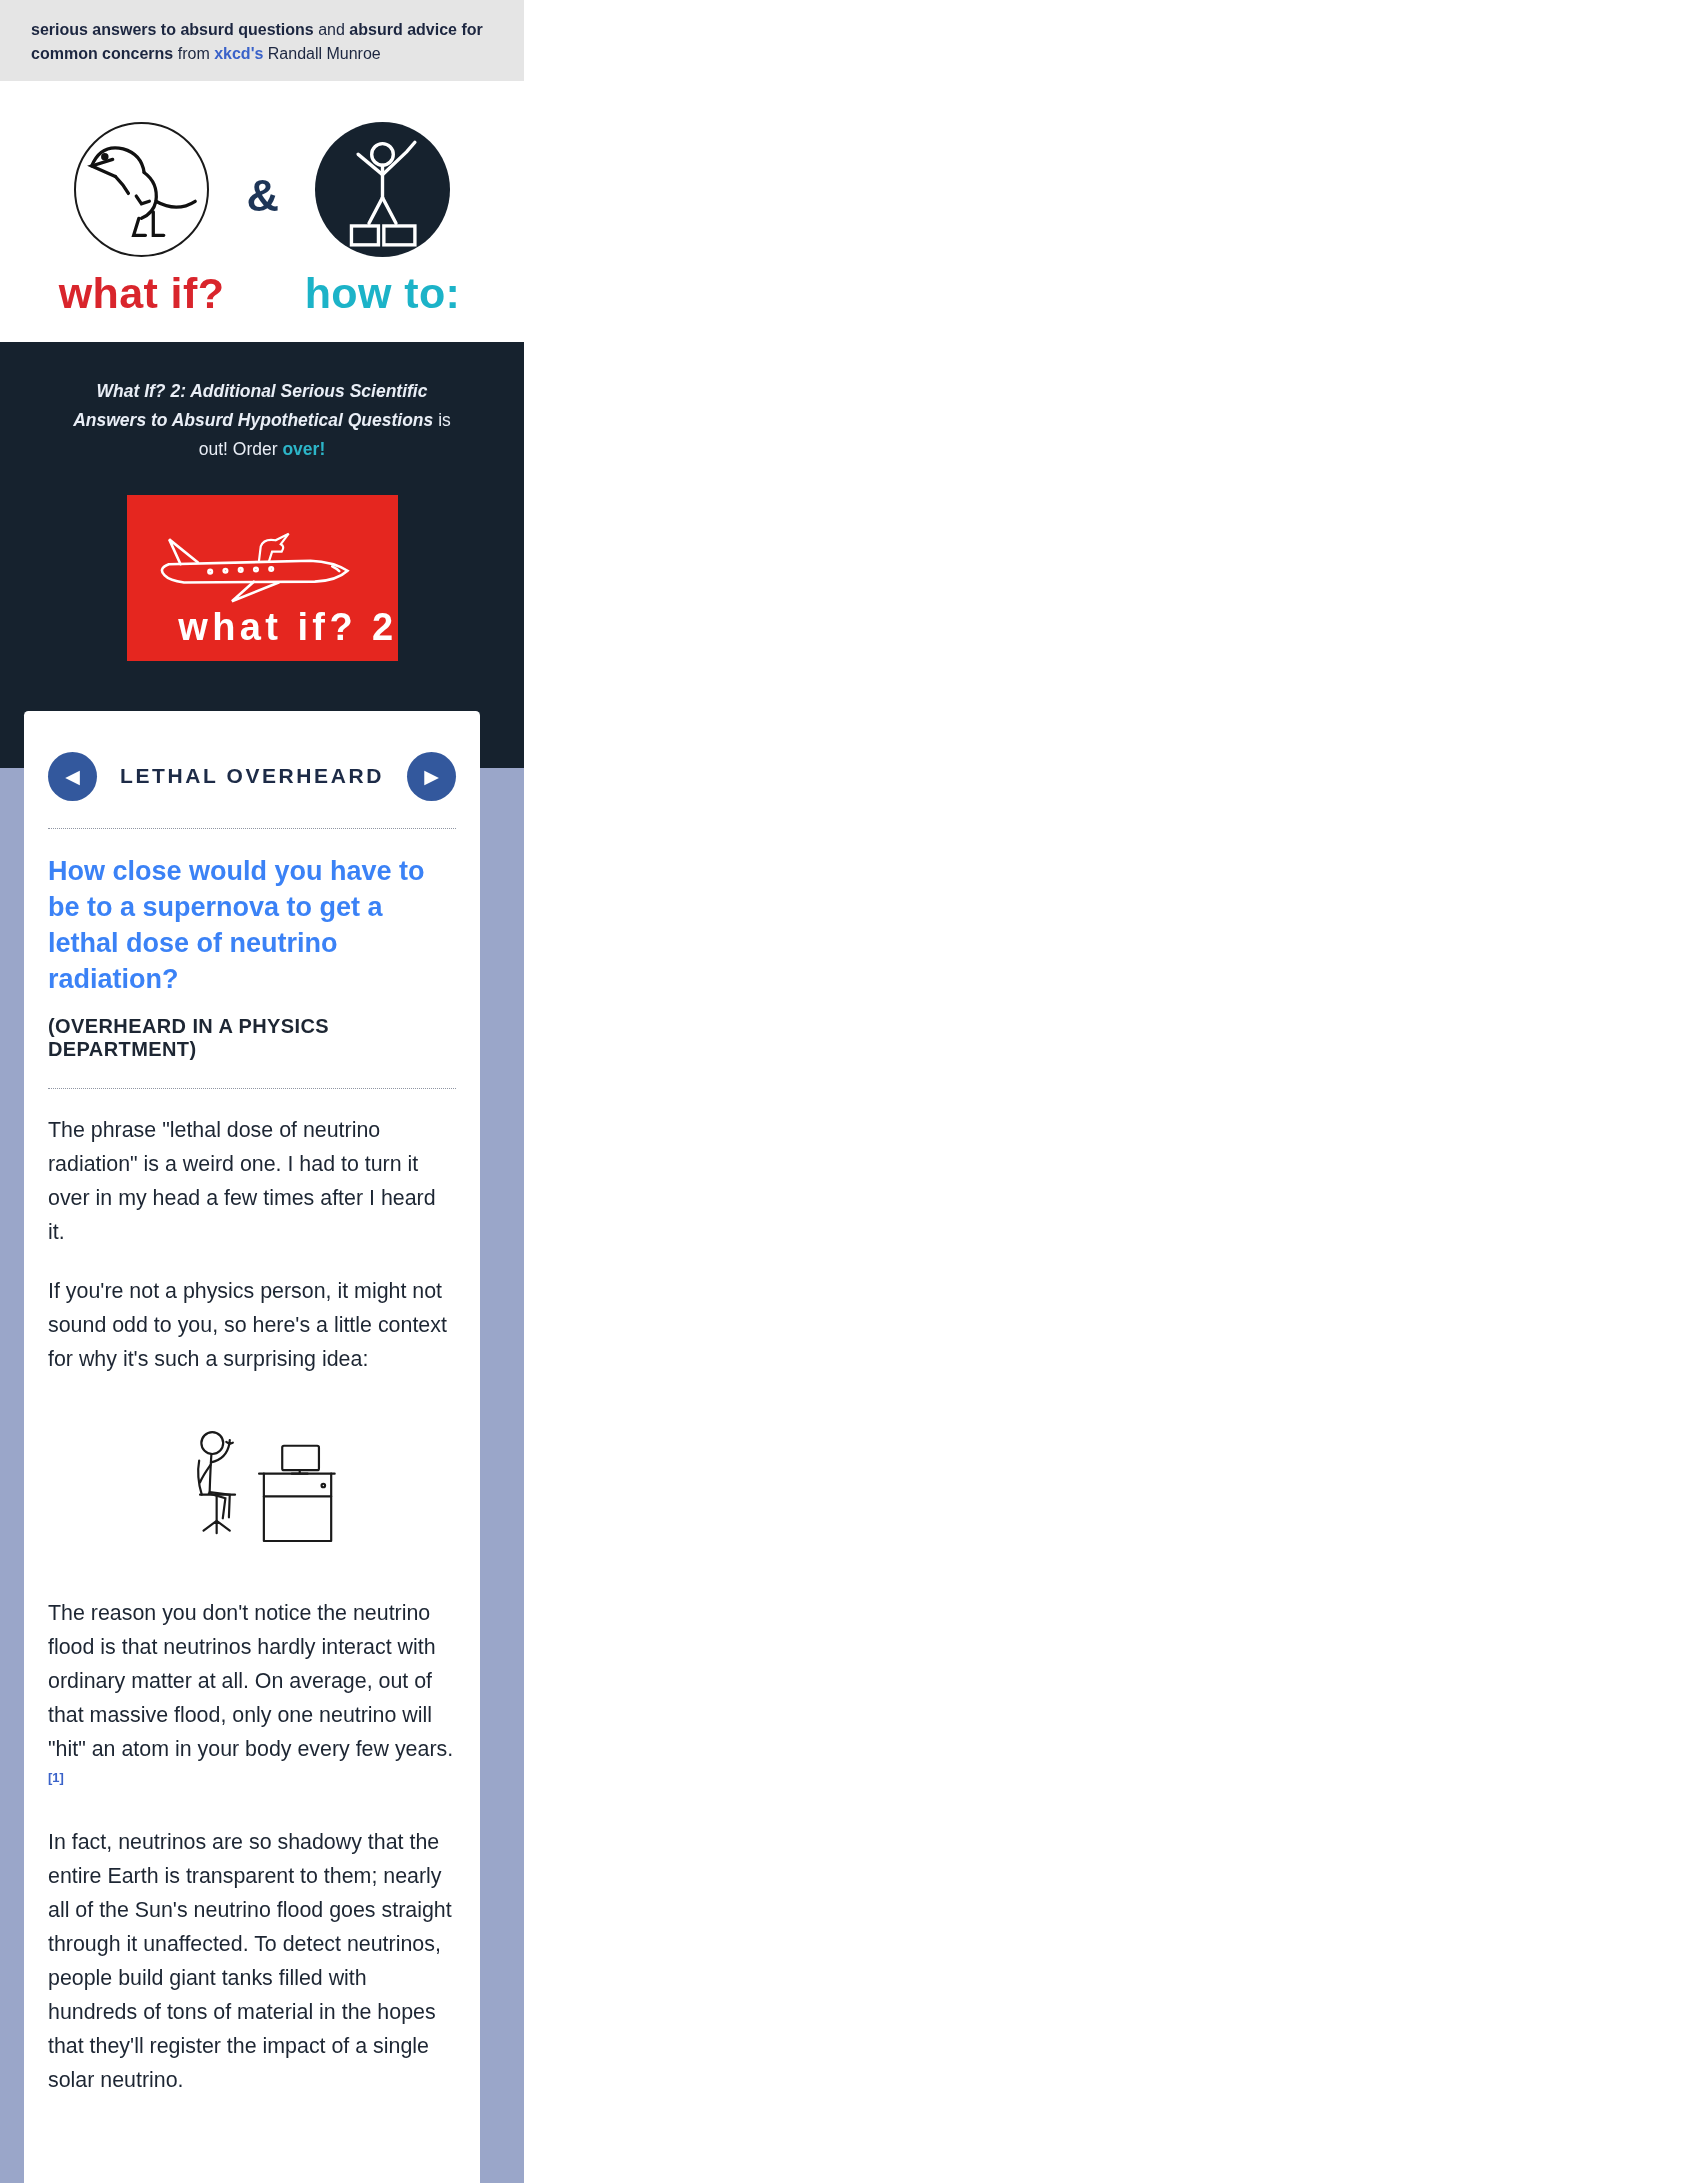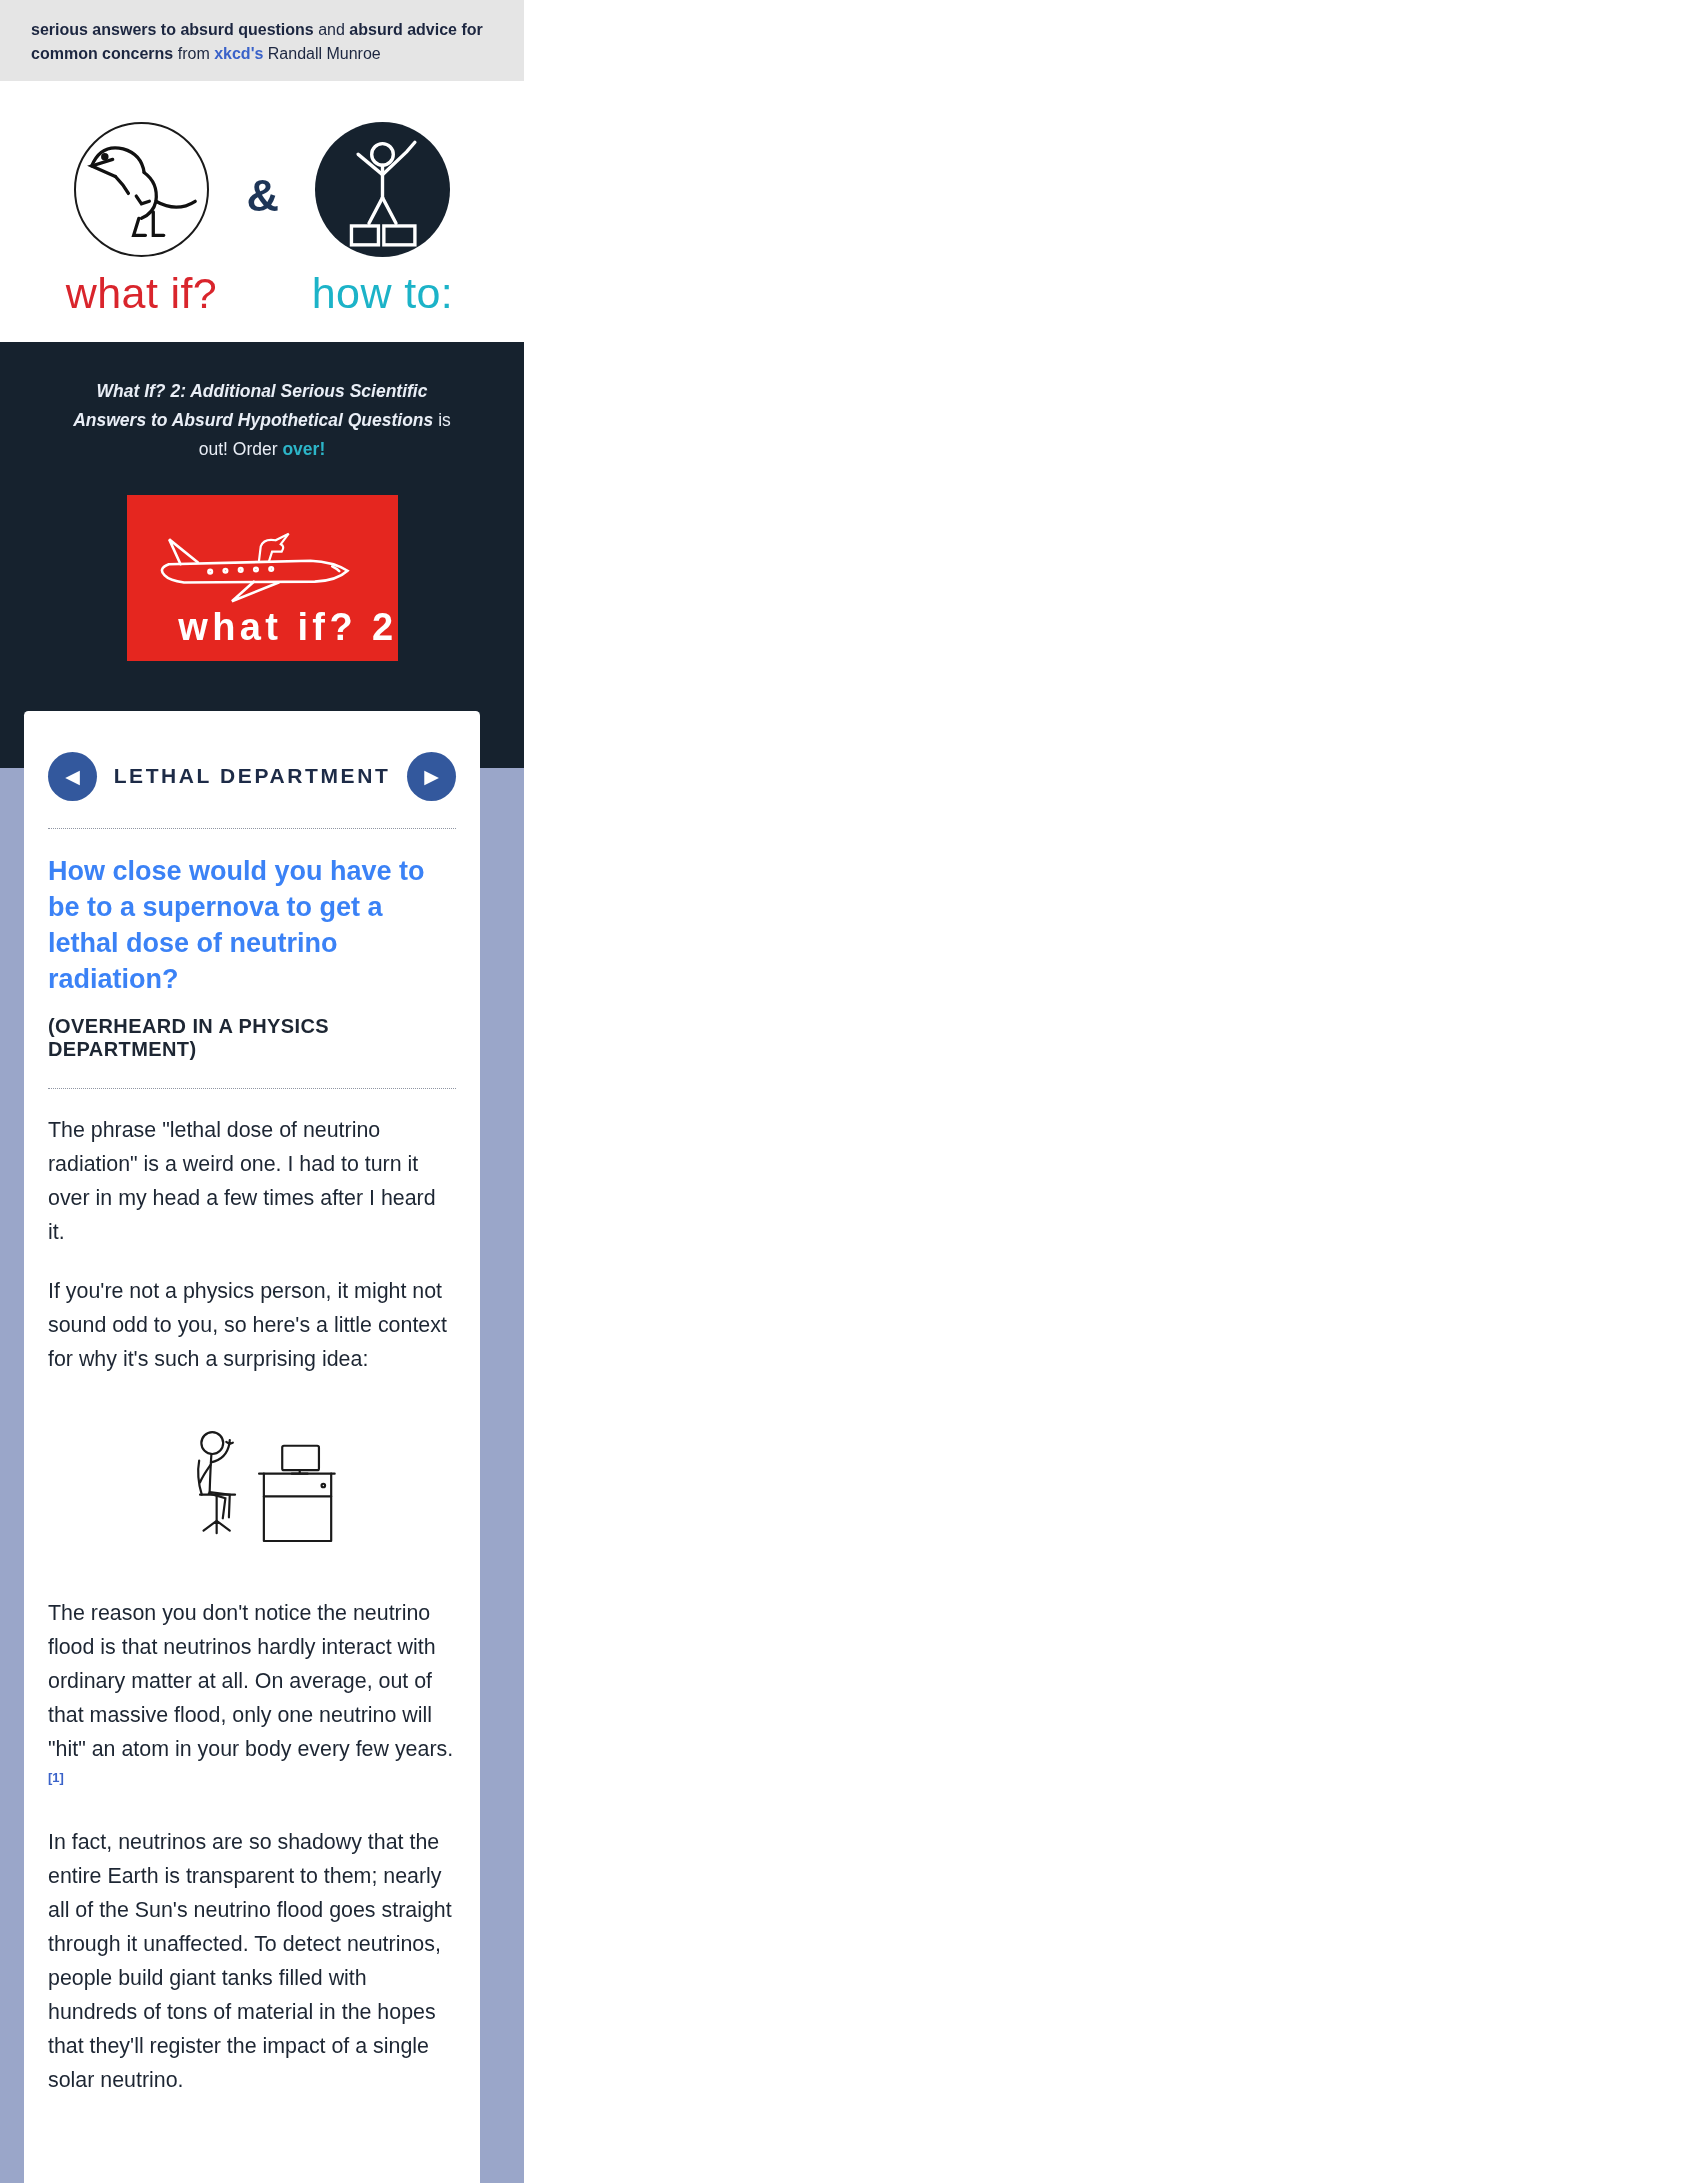--- a/index.html
+++ b/index.html
@@ -20,21 +20,21 @@
 
   
   .logo-header { background:#ffffff; padding:41px 0 24px; }
   .logo-row { display:flex; justify-content:center; align-items:flex-start; }
   .logo-block { width:210px; text-align:center; cursor:pointer; }
   .logo-circle { width:135px; height:135px; border-radius:50%; margin:0 auto; overflow:hidden; }
   .whatif-circle { background:#ffffff; border:2.2px solid #1a1a1a; }
   .howto-circle { background:#16222e; }
   .logo-circle svg { width:100%; height:100%; display:block; }
   .amp { width:31px; text-align:center; font-size:45px; font-weight:700; color:#1d3557; margin-top:48px; }
-  .logo-label { margin-top:12.2px; font-size:43px; font-weight:400; letter-spacing:0.4px; }
+  .logo-label { margin-top:12.2px; font-size:43px; font-weight:700; letter-spacing:0.4px; }
   .whatif-label { color:#d9252c; }
   .howto-label { color:#1cb3c8; }
 
   
   .news { background:#16222e; color:#ffffff; text-align:center; padding:35px 0 107px; }
   .news-title { font-size:34px; font-weight:700; margin-bottom:25px; }
   .news-text { font-size:17.5px; line-height:29px; color:#e9eef6; max-width:393px; margin:0 auto; }
   .news-text .book-italic { font-style:italic; font-weight:700; }
   .news-text a { color:#2cb5c8; font-weight:700; text-decoration:none; cursor:pointer; }
   .book-cover { position:relative; width:271px; height:166px; background:#e5261f; margin:31px auto 0; cursor:pointer; }
@@ -138,21 +138,21 @@
         <div class="cover-title">what if? 2</div>
       </div>
     </div>
 
     <div class="card">
 
       <div class="nav-row">
         <button class="nav-btn">
           <span class="tri">◀</span>
         </button>
-        <div class="nav-title">LETHAL DEPARTMENT</div>
+        <div class="nav-title">LETHAL OVERHEARD</div>
         <button class="nav-btn">
           <span class="tri">▶</span>
         </button>
       </div>
 
       <div class="divider"></div>
 
       <div class="question">How close would you have to be to a supernova to get a lethal dose of neutrino radiation?</div>
       <div class="attribution">(OVERHEARD IN A PHYSICS DEPARTMENT)</div>
 

